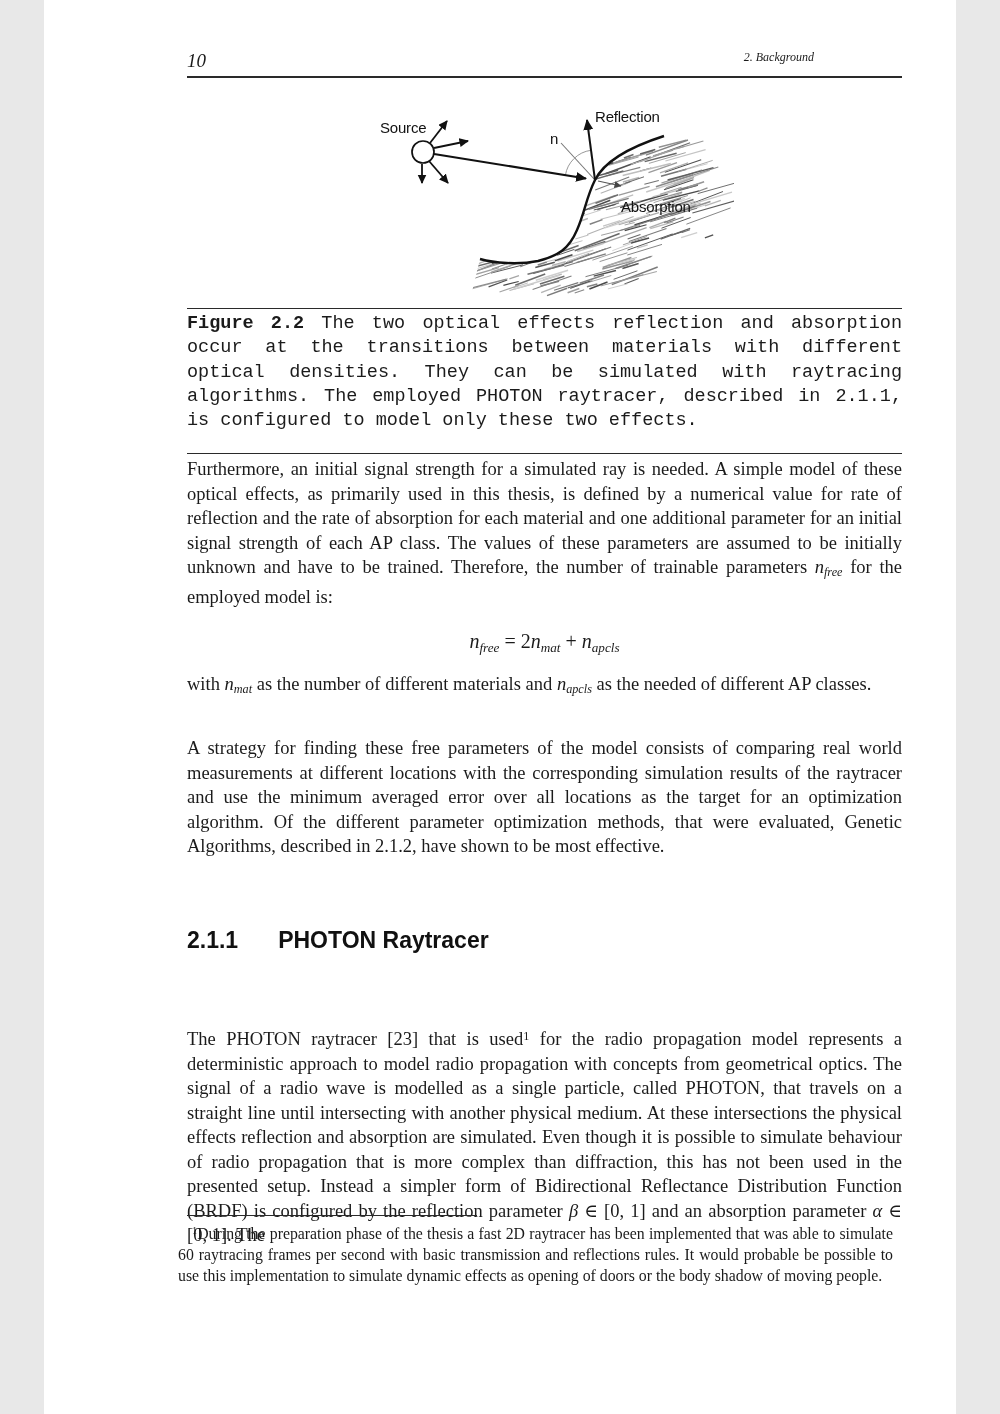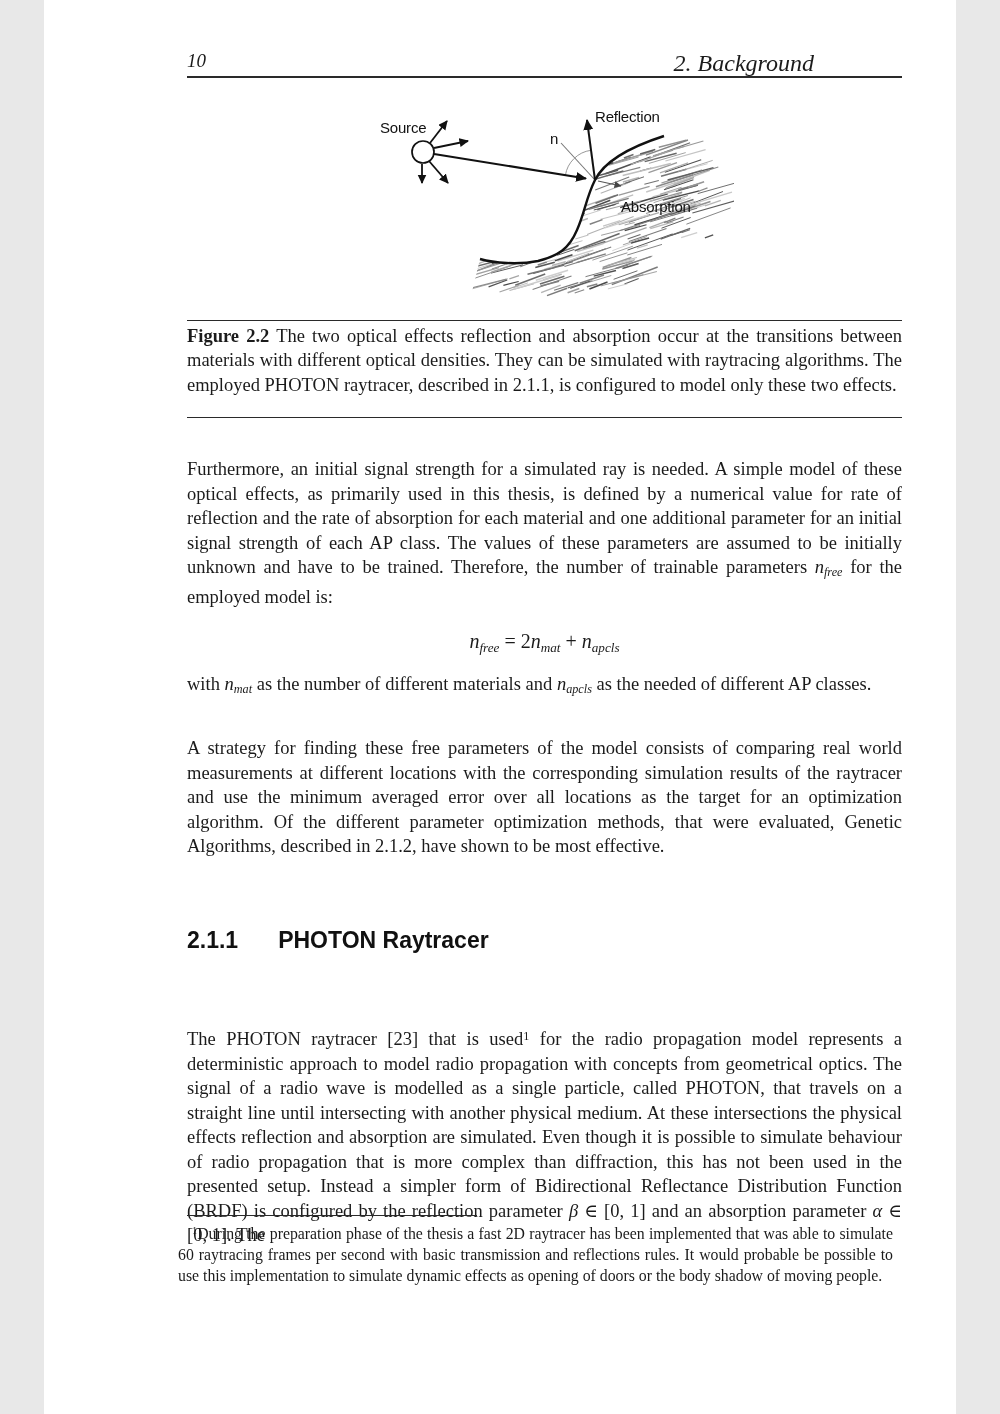--- a/index.html
+++ b/index.html
@@ -3,30 +3,31 @@
 <meta charset="utf-8">
 <style>
   html,body{margin:0;padding:0;background:#e8e8e8;}
   .page{
     position:relative; width:912px; height:1414px; background:#ffffff;
     margin:0 auto; overflow:hidden;
     font-family:"Liberation Serif","DejaVu Serif",serif;
     color:#1b1b1b;
   }
   .hdr-num{position:absolute; left:143px; top:50px; font-style:italic; font-size:19px;}
-  .hdr-chap{position:absolute; right:142px; top:50px; font-style:italic; font-size:24px;}
+  .hdr-chap{position:absolute; right:142px; top:50px; font-style:italic; font-size:12px;}
   .hdr-rule{position:absolute; left:143px; top:76px; width:715px; height:2px; background:#2a2a2a;}
 
   .fig-svg{position:absolute; left:325px; top:95px; width:365px; height:215px;}
   .fig-label{font-family:"Liberation Sans","DejaVu Sans",sans-serif; font-size:15px; letter-spacing:-0.2px; fill:#111;}
 
   .caption-box{
-    position:absolute; left:143px; top:320px; width:715px;
+    position:absolute; left:143px; top:308px; width:715px;
     border-top:1.4px solid #2a2a2a; border-bottom:1.4px solid #2a2a2a;
     padding:3px 0 20px 0;
+    font-family:Liberation Mono, monospace;
   }
   .caption-box p{margin:0; font-size:18.5px; line-height:24.3px; text-align:justify;}
 
   .body-par{
     position:absolute; left:143px; width:715px; margin:0;
     font-size:18.5px; line-height:24.5px; text-align:justify;
   }
   #p1{top:457px;}
   #p2{top:672px;}
   #p3{top:736px;}

